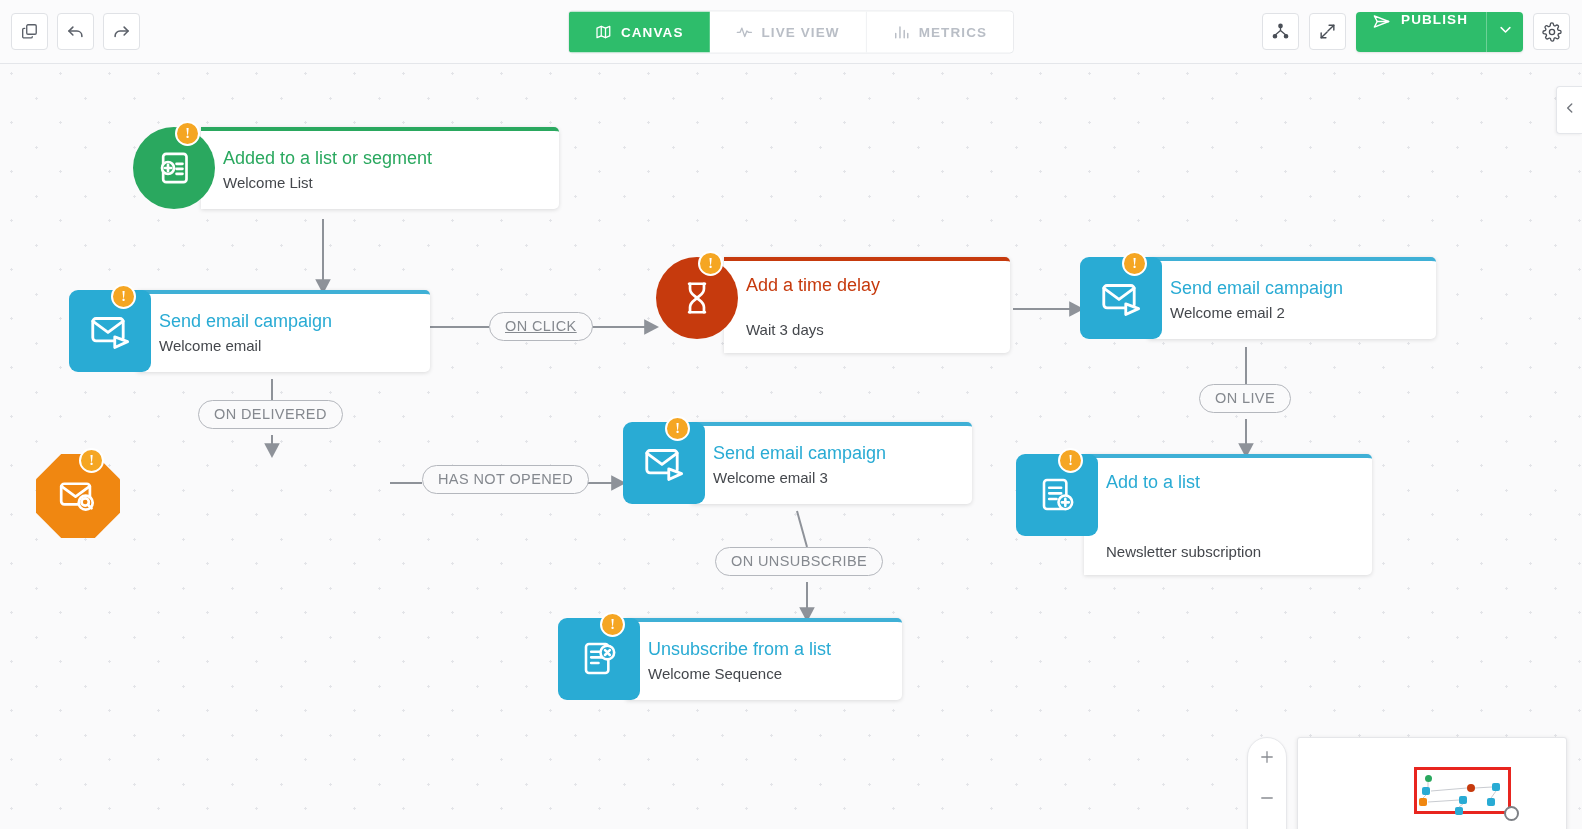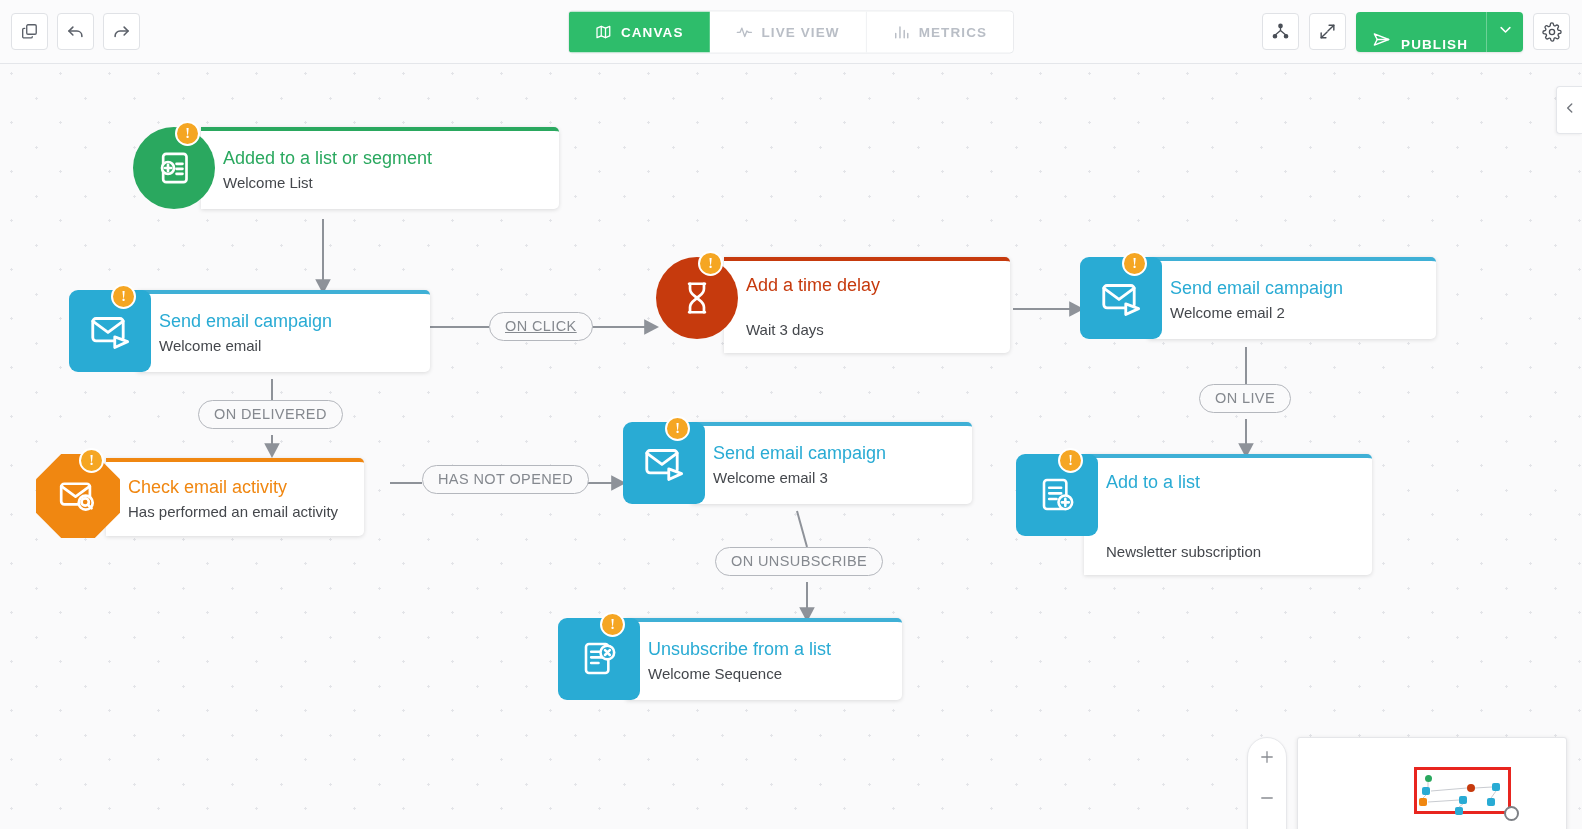--- a/index.html
+++ b/index.html
@@ -67,21 +67,21 @@
   .publish-group {
     display: flex; align-items: stretch;
     height: 40px;
     border-radius: 4px;
     overflow: hidden;
     box-shadow: 0 1px 2px rgba(0,0,0,0.10);
   }
   .publish-btn {
     background: #2ebd6b;
     color: #fff;
-    display: flex; align-items: flex-end; gap: 10px;
+    display: flex; align-items: flex-start; gap: 10px;
     padding: 0 18px 0 16px;
     font-size: 13.5px; font-weight: bold; letter-spacing: 1.1px;
     cursor: pointer;
   }
   .publish-caret {
     background: #2ebd6b;
     width: 37px;
     display: flex; align-items: center; justify-content: center;
     border-left: 1px solid rgba(255,255,255,0.30);
     cursor: pointer;
@@ -461,24 +461,20 @@
       <div class="node-ico shape-oct" style="background:#f08711; width:84px; height:84px;">
         <svg width="42" height="42" viewBox="0 0 24 24" fill="none" stroke="#fff" stroke-width="1.55" stroke-linecap="round" stroke-linejoin="round">
           <rect x="2.4" y="5" width="16.4" height="11.8" rx="1.8"></rect>
           <path d="M2.4 6.4l8.2 6 8.2-6"></path>
           <circle cx="16.4" cy="15.8" r="4" fill="#f08711"></circle>
           <circle cx="16.1" cy="15.4" r="2.1"></circle>
           <path d="M17.7 17l2 2"></path>
         </svg>
       </div>
       <div class="warn-badge" style="left:43px;">!</div>
-    </div>
-    <div class="node-card" style="width:258px; border-top-color:#f08711; align-self:flex-start; margin-top:4px;">
-      <div class="node-title" style="color:#f08711;">Check email activity</div>
-      <div class="node-sub">Has performed an email activity</div>
     </div>
   </div>
 
   <div class="node" style="left:623px; top:358px;">
     <div class="node-badge-wrap">
       <div class="node-ico shape-rsq" style="background:#29abd4;">
         <svg width="44" height="44" viewBox="0 0 24 24" fill="none" stroke="#fff" stroke-width="1.55" stroke-linecap="round" stroke-linejoin="round">
           <rect x="2.6" y="5.2" width="16.6" height="12.2" rx="1.8"></rect>
           <path d="M2.6 6.6l8.3 6.2 8.3-6.2"></path>
           <path d="M14.6 15.2l7 2.6-7 3.2z" fill="#29abd4"></path>

